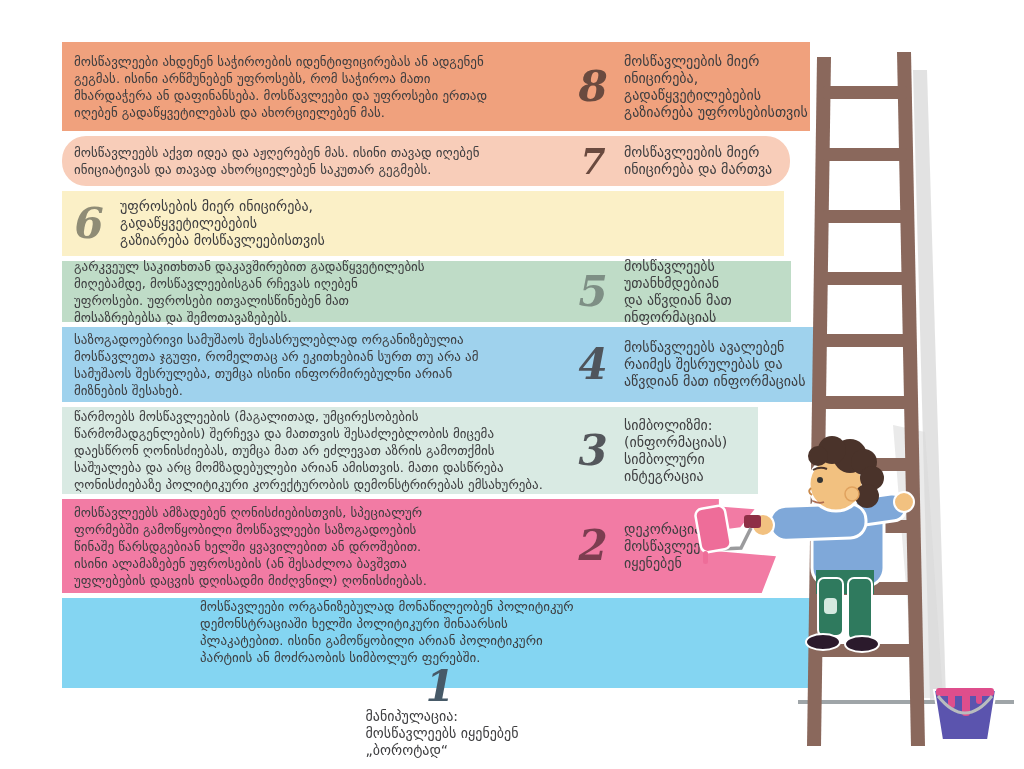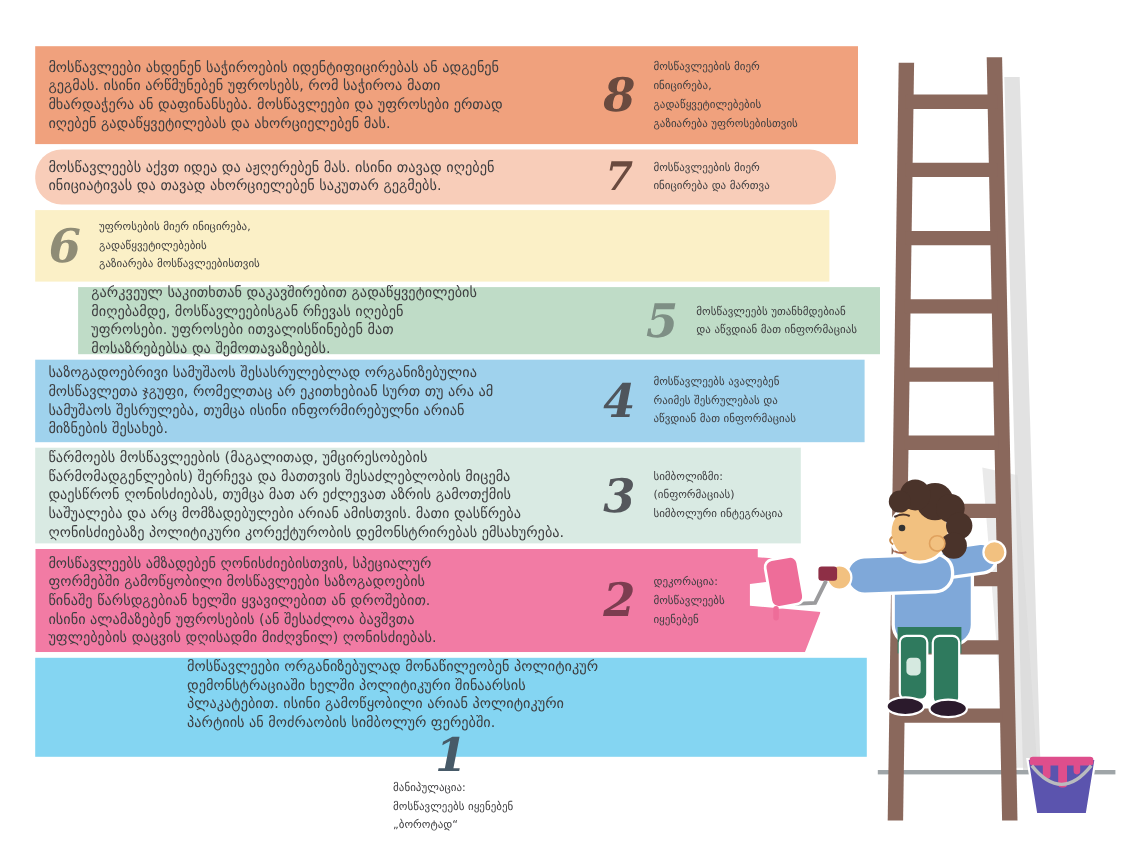--- a/index.html
+++ b/index.html
@@ -1,22 +1,22 @@
 <!DOCTYPE html>
 <html><head>
 <meta charset="utf-8">
 <style>
   html,body{margin:0;padding:0;background:#fff;}
   #stage{position:relative;width:1024px;height:769px;background:#fff;overflow:hidden;
          font-family:"DejaVu Sans",sans-serif;color:#3e3e40;}
-  .band{position:absolute;left:32px;display:flex;align-items:center;box-sizing:border-box;}
+  .band{position:absolute;left:62px;display:flex;align-items:center;box-sizing:border-box;}
   .band .text{width:492px;padding-left:12px;font-size:13px;line-height:17px;white-space:pre-line;}
   .band .num{width:54px;text-align:center;font-family:"DejaVu Serif",serif;
              font-style:italic;font-weight:bold;font-size:42px;line-height:1;}
-  .band .label{flex:1;font-size:10px;line-height:17px;white-space:pre-line;padding-left:4px;}
+  .band .label{flex:1;font-size:14px;line-height:17px;white-space:pre-line;padding-left:4px;}
   .band-0{top:42px;width:748px;height:89px;}
   .band-1{top:136px;width:728px;height:50px;}
   .band-1 .num{font-size:36px;}
   .band-2{top:191px;width:722px;height:65px;}
   .band-3{top:261px;width:729px;height:61px;}
   .band-4{top:327px;width:754px;height:75px;}
   .band-5{top:407px;width:696px;height:87px;}
   .band-6{top:499px;width:714px;height:94px;
           clip-path:polygon(0 0,92% 0,92% 8%,97% 11%,95% 30%,91% 34%,91% 55%,100% 61%,98% 100%,0 100%);justify-content:center;}
   .band-7{top:598px;width:756px;height:90px;}
@@ -44,21 +44,21 @@
     <div class="num" style="color: rgb(106, 74, 63);">7</div>
     <div class="label">მოსწავლეების მიერ
 ინიცირება და მართვა</div>
   </div>
   <div class="band band-2" style="background: rgb(251, 240, 199);">
     <div class="num" style="color: rgb(143, 140, 118);">6</div>
     <div class="label">უფროსების მიერ ინიცირება,
 გადაწყვეტილებების
 გაზიარება მოსწავლეებისთვის</div>
   </div>
-  <div class="band band-3" style="background: rgb(191, 220, 199); margin-left: 39px;">
+  <div class="band band-3" style="background: rgb(191, 220, 199);">
     <div class="text">გარკვეულ საკითხთან დაკავშირებით გადაწყვეტილების
 მიღებამდე, მოსწავლეებისგან რჩევას იღებენ
 უფროსები. უფროსები ითვალისწინებენ მათ
 მოსაზრებებსა და შემოთავაზებებს.</div>
     <div class="num" style="color: rgb(126, 143, 133);">5</div>
     <div class="label">მოსწავლეებს უთანხმდებიან
 და აწვდიან მათ ინფორმაციას</div>
   </div>
   <div class="band band-4" style="background: rgb(159, 210, 237);">
     <div class="text">საზოგადოებრივი სამუშაოს შესასრულებლად ორგანიზებულია

